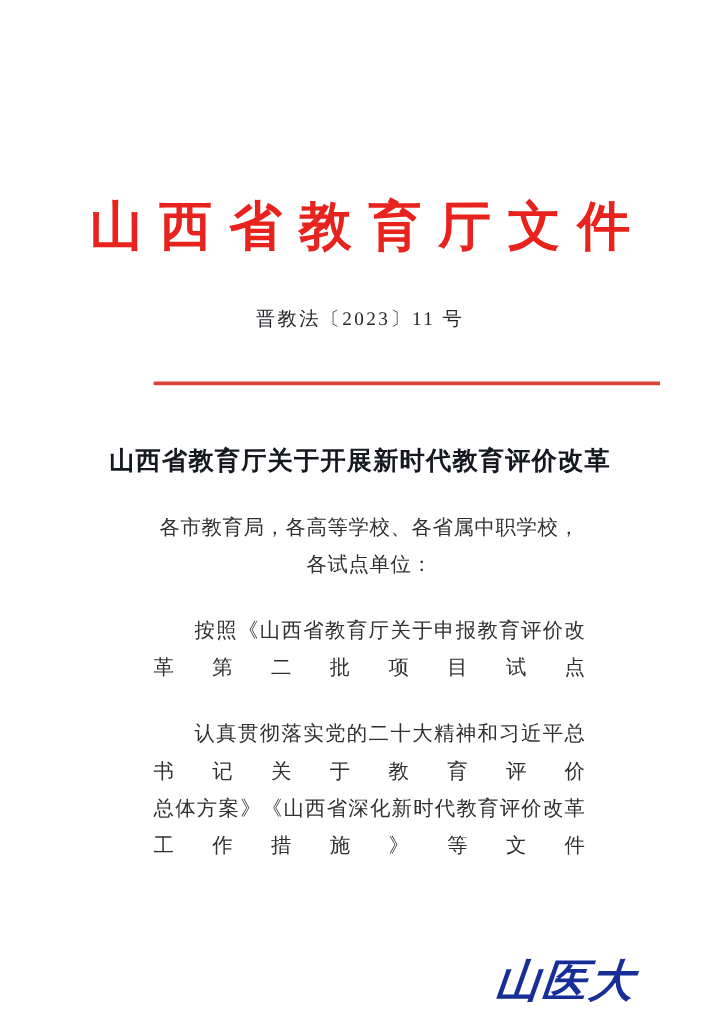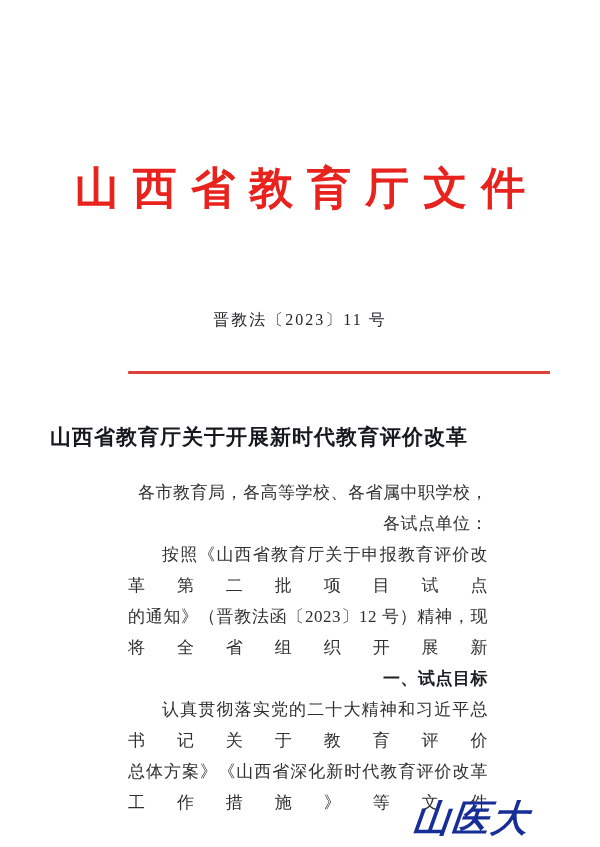--- a/index.html
+++ b/index.html
@@ -25,53 +25,54 @@
     text-align: center;
     font-size: 44px;
     line-height: 52px;
     font-weight: bold;
     color: var(--header-red);
     letter-spacing: 0.32em;
     padding-left: 0.32em; 
     white-space: nowrap;
   }
   .doc-number {
-    margin-top: 94px;
+    margin-top: 41px;
     text-align: center;
     font-size: 16px;
     line-height: 22px;
     color: #23262b;
     letter-spacing: 2px;
   }
   .red-line {
     margin: 40px 62px 0 78px;
     width: 460px;
     height: 3px;
     background: var(--divider-red);
     border-radius: 1px;
   }
   .doc-title {
     margin-top: 45px;
+    text-align: center;
     font-size: 21px;
     line-height: 36px;
     font-weight: bold;
     color: var(--title-text);
     letter-spacing: 1px;
   }
   .body-block {
     margin-top: 22px;
     padding: 0 62px 0 78px;
     font-size: 17px;
     line-height: 31px;
     color: var(--body-text);
     letter-spacing: 0.5px;
   }
-  .body-line { text-align: right; }
+  .body-line { text-align: center; }
   .body-line.fill { text-align: justify; text-align-last: justify; }
-  .body-line.indent { text-indent: 2em; }
+  .body-line.indent { text-indent: 2em; margin-top: 24px; }
   .body-line.bold { font-weight: bold; color: #1c1f24; }
   .logo {
     position: absolute;
     right: 20px;
     bottom: 8px;
     font-size: 37px;
     line-height: 40px;
     font-weight: bold;
     font-style: italic;
     color: var(--logo-navy);
@@ -91,22 +92,20 @@
 
   <div class="red-line"></div>
 
   <div class="doc-title">
     <div>山西省教育厅关于开展新时代教育评价改革</div>
   </div>
 
   <div class="body-block">
     <div class="body-line">各市教育局，各高等学校、各省属中职学校，各试点单位：</div>
     <div class="body-line indent fill">按照《山西省教育厅关于申报教育评价改革第二批项目试点</div>
-    <div class="body-line fill">的通知》（晋教法函〔2023〕12 号）精神，现将全省组织开展新</div>
-    <div class="body-line indent bold">一、试点目标</div>
     <div class="body-line indent fill">认真贯彻落实党的二十大精神和习近平总书记关于教育评价</div>
     <div class="body-line fill">总体方案》《山西省深化新时代教育评价改革工作措施》等文件</div>
 
   </div>
 
   <div class="logo">山医大</div>
 
 </div>
 
 </body></html>

